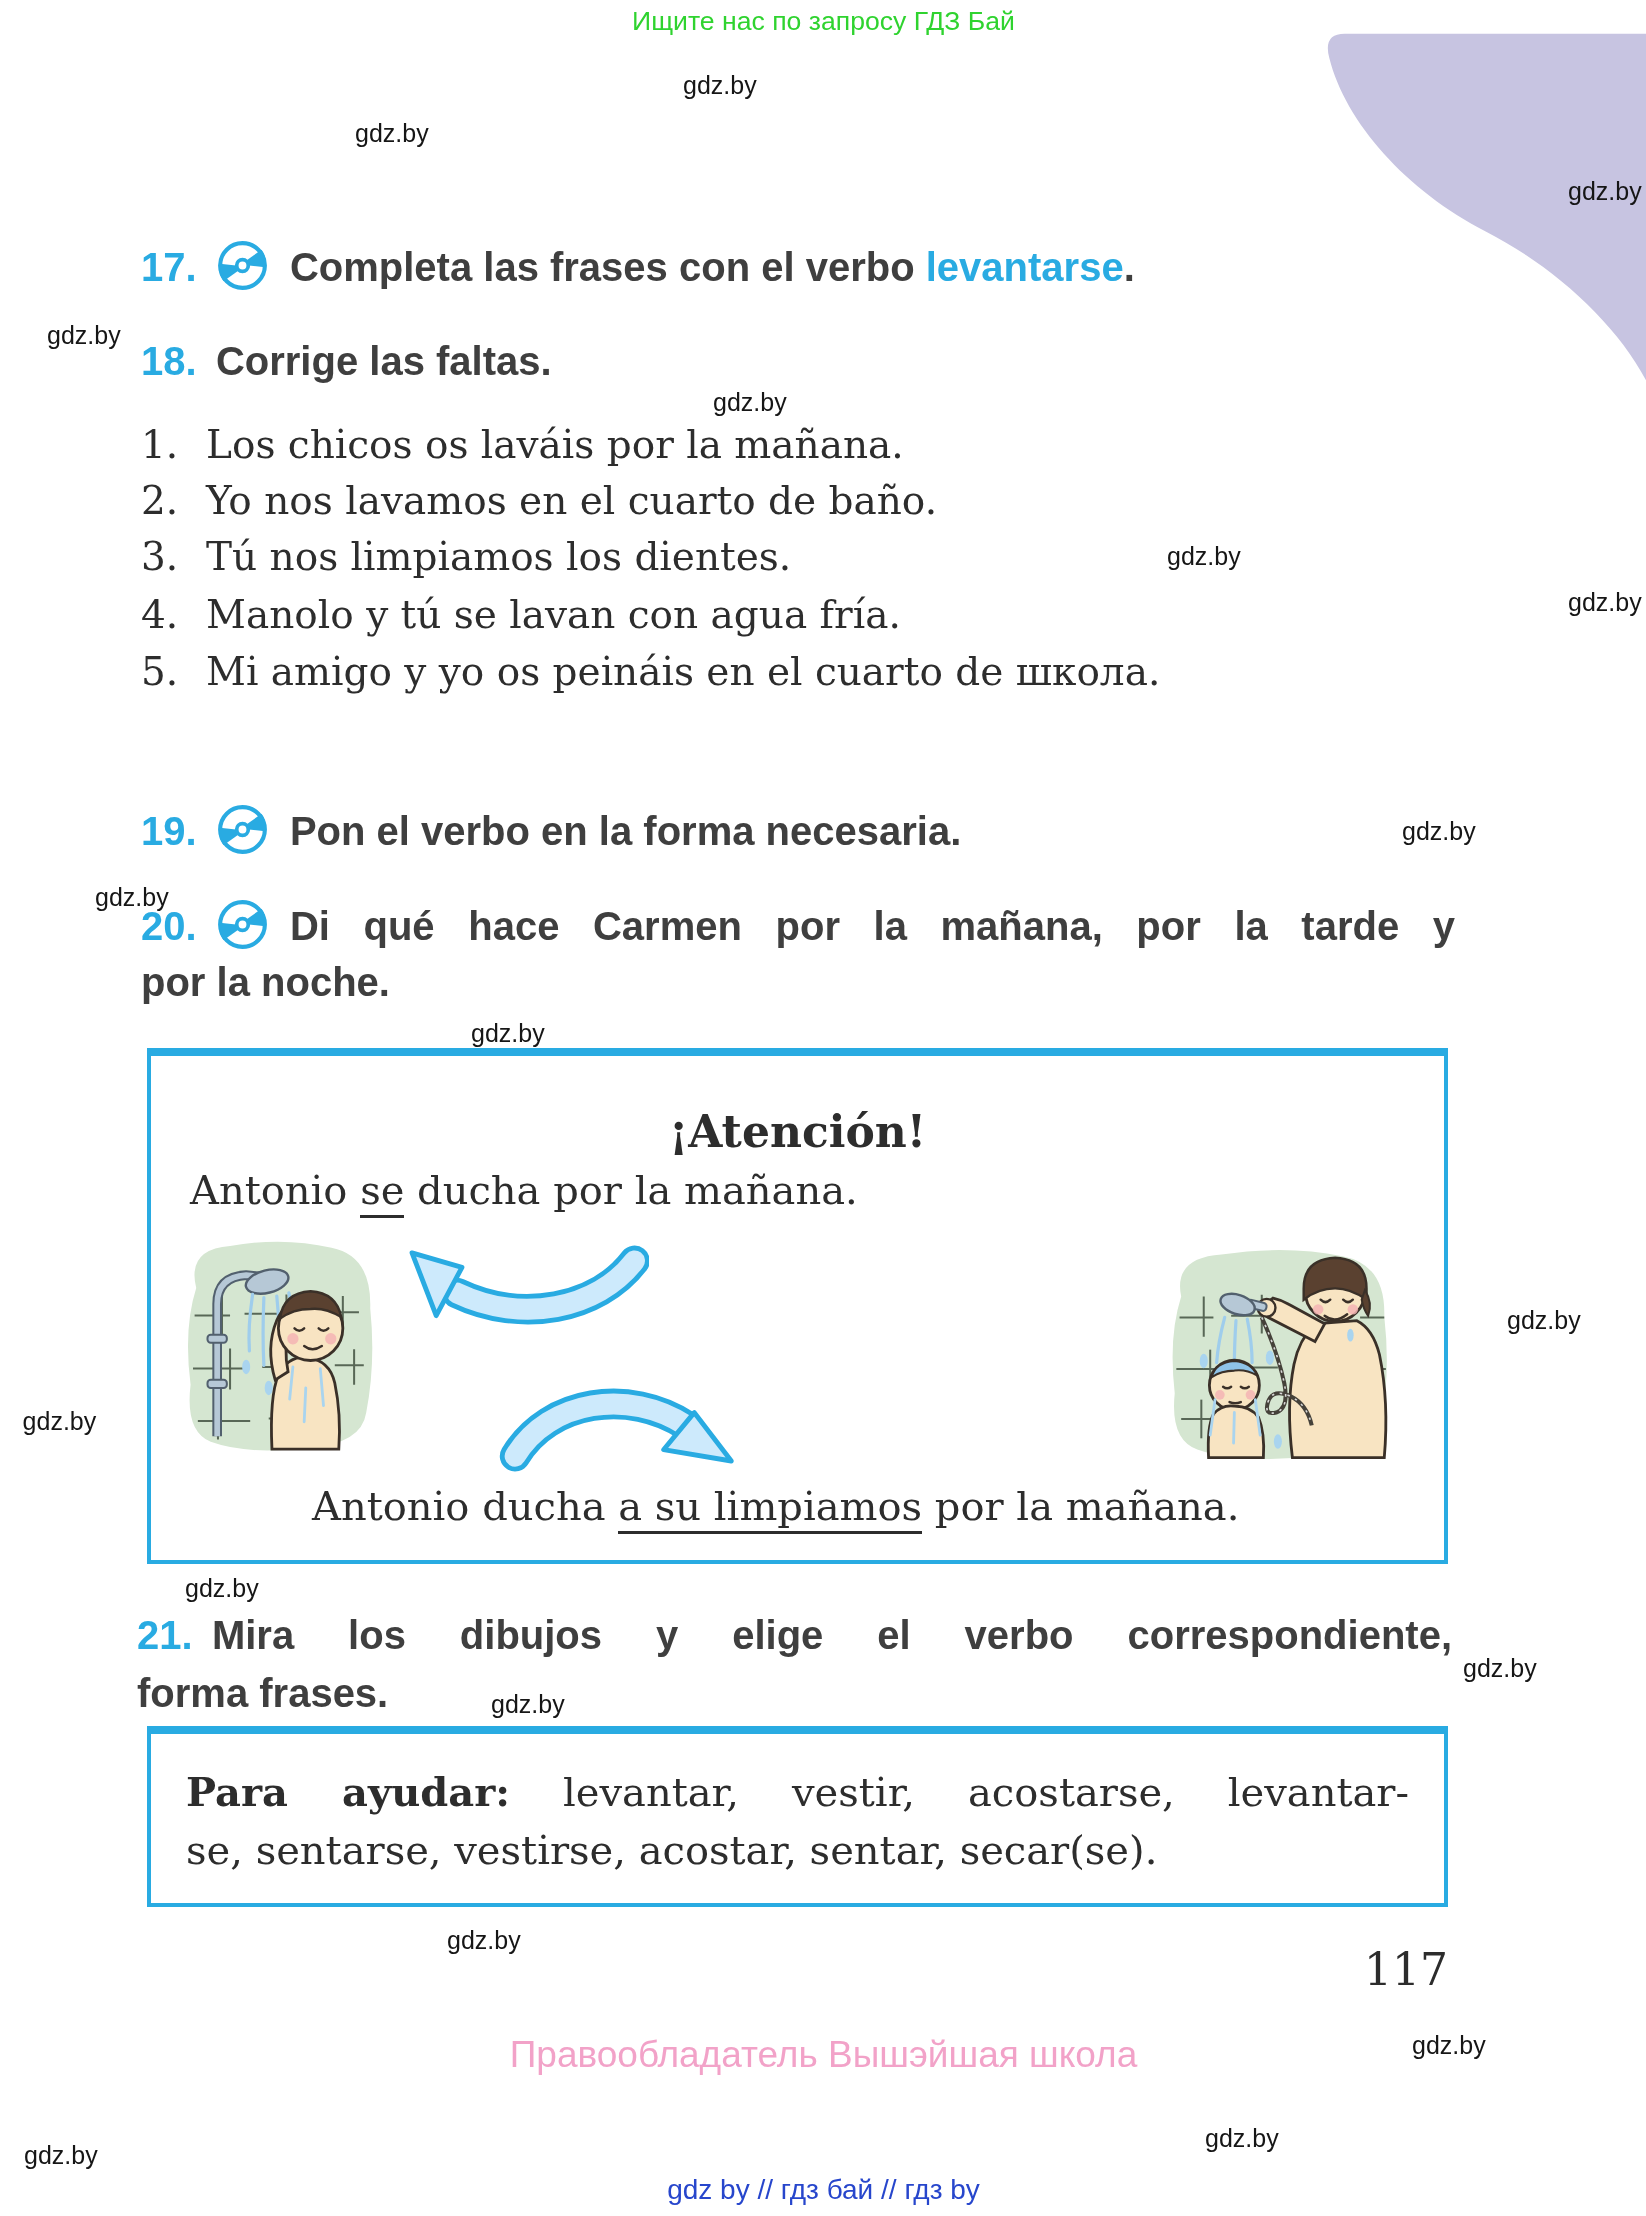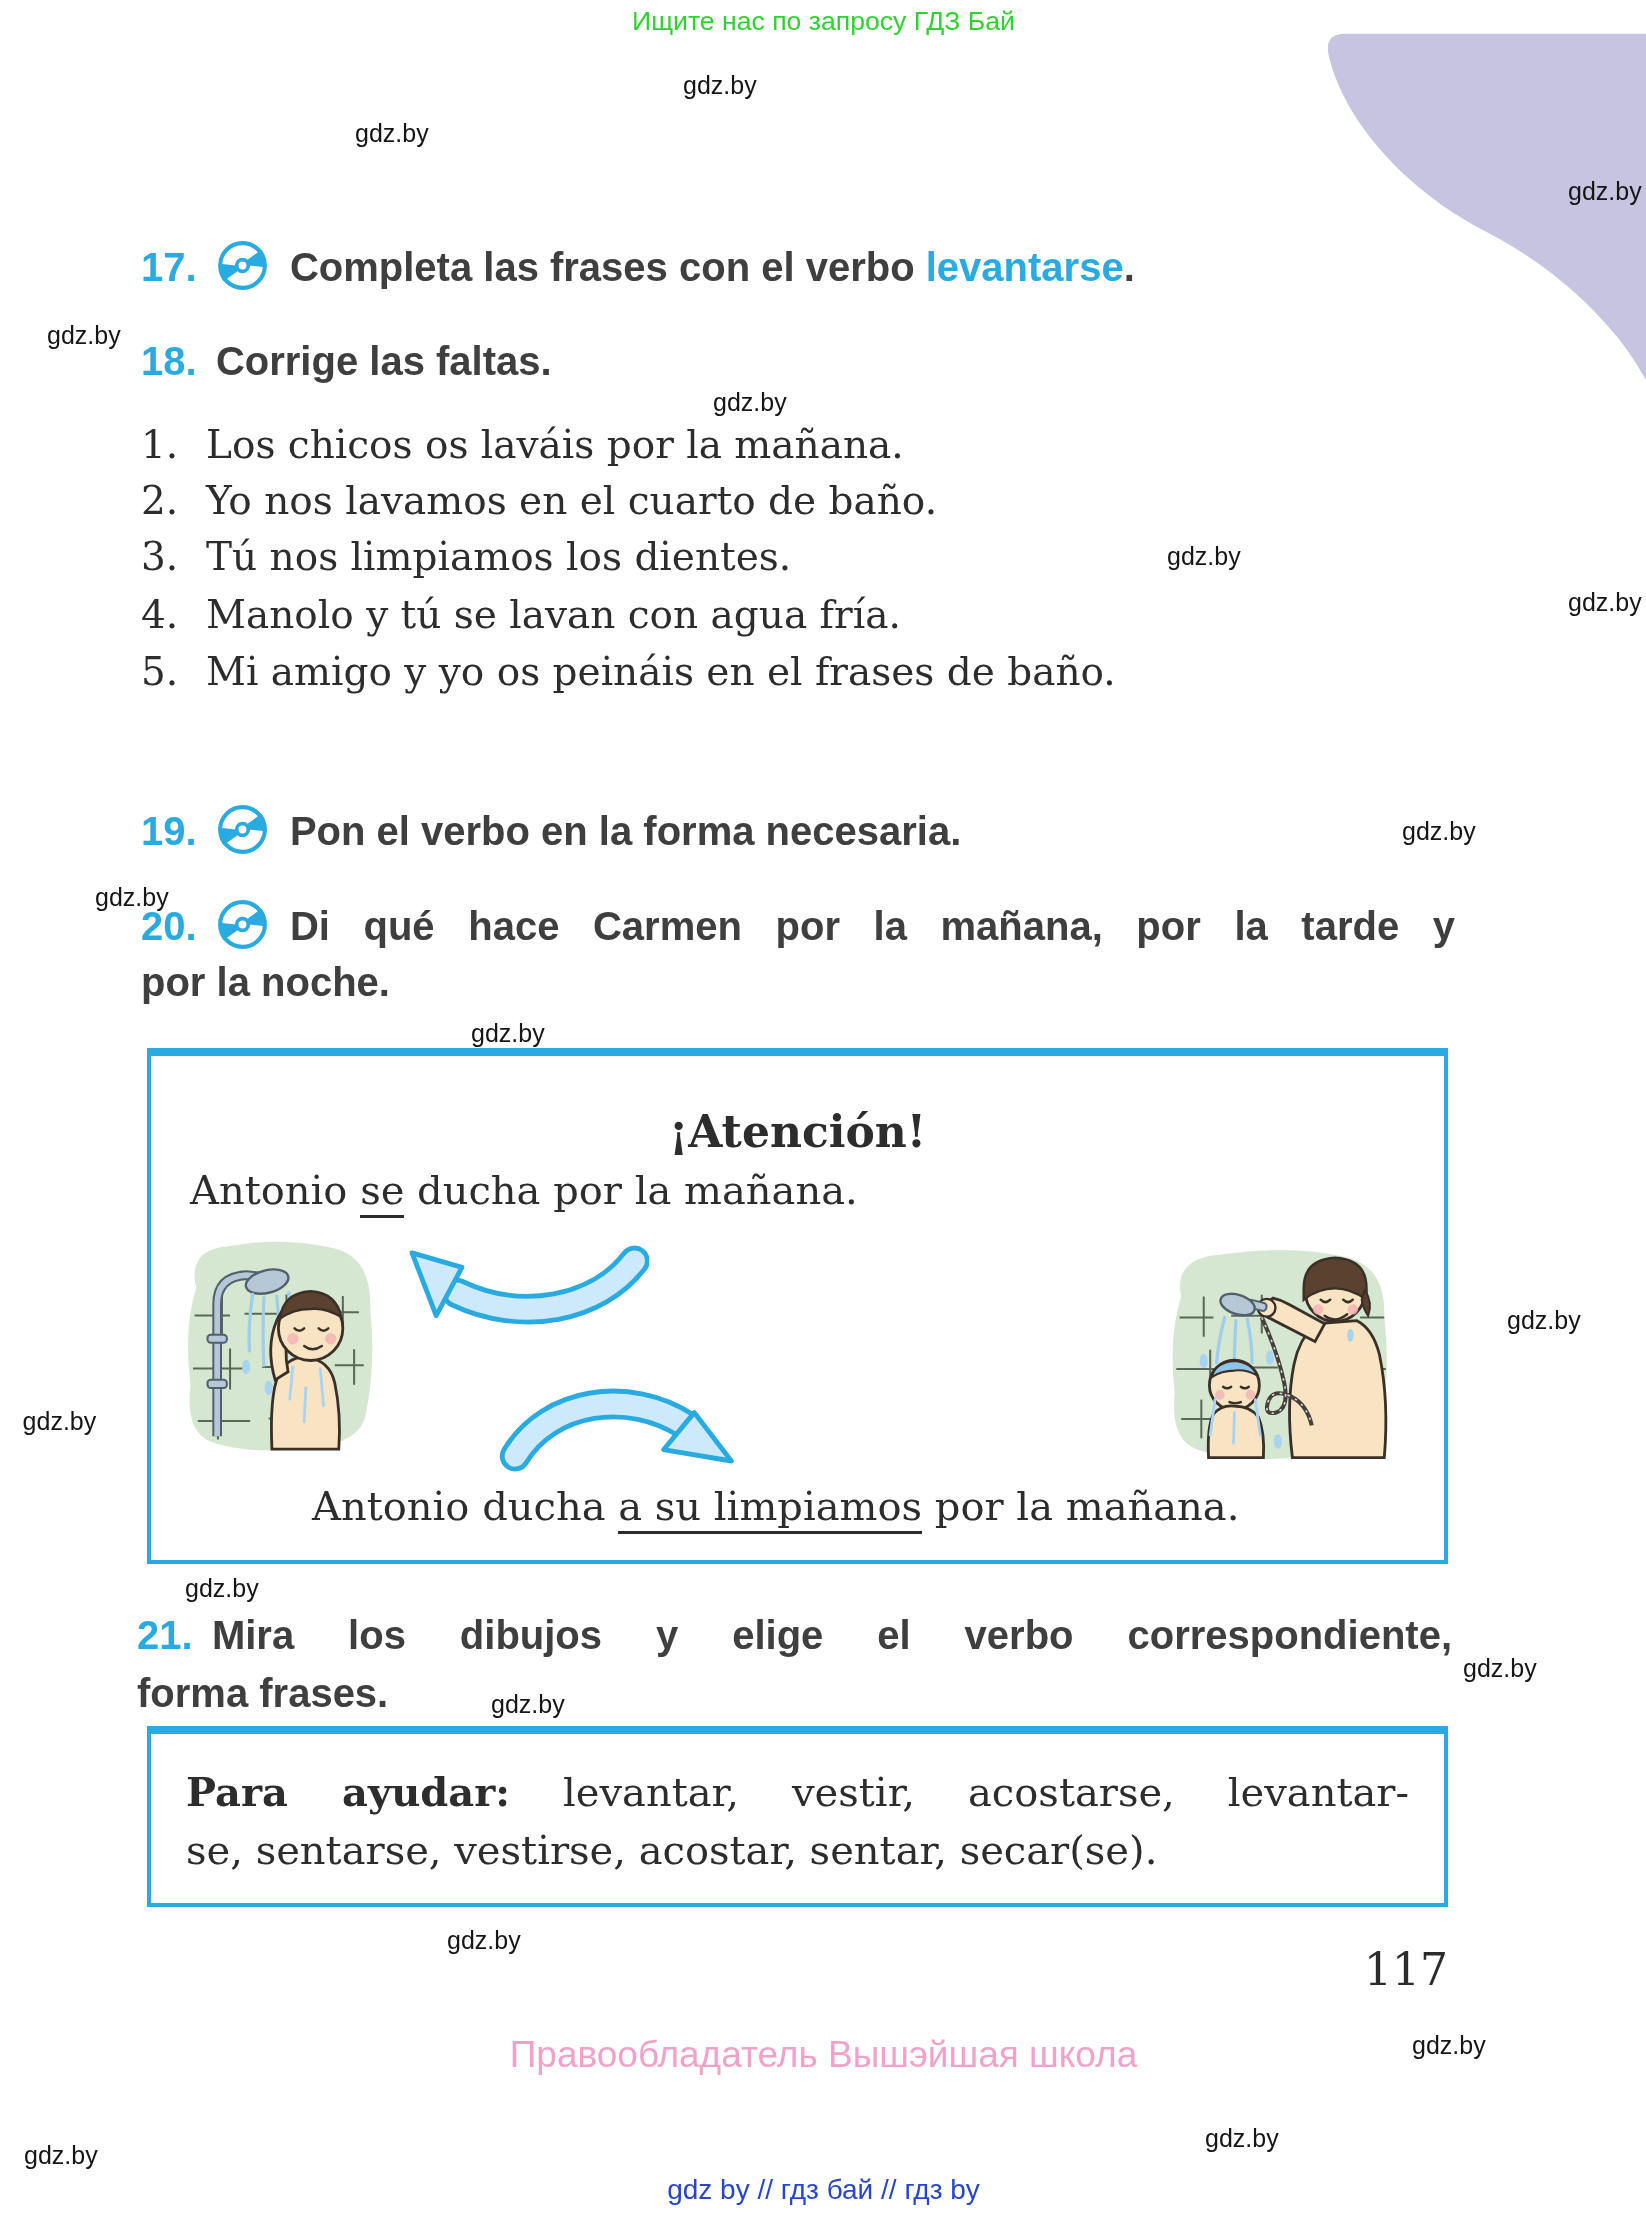--- a/index.html
+++ b/index.html
@@ -98,21 +98,21 @@
   <div class="item serif" style="top:478px">
     <span class="n">2.</span><span>Yo nos lavamos en el cuarto de baño.</span>
   </div>
   <div class="item serif" style="top:534px">
     <span class="n">3.</span><span>Tú nos limpiamos los dientes.</span>
   </div>
   <div class="item serif" style="top:592px">
     <span class="n">4.</span><span>Manolo y tú se lavan con agua fría.</span>
   </div>
   <div class="item serif" style="top:649px">
-    <span class="n">5.</span><span>Mi amigo y yo os peináis en el frases de baño.</span>
+    <span class="n">5.</span><span>Mi amigo y yo os peináis en el cuarto de школа.</span>
   </div>
 
   <div class="ex-row" style="left:141px;top:806px">
     <span class="ex-num">19.</span>
     <svg class="cd" viewBox="0 0 64 64">
       <circle cx="32" cy="32" r="27" fill="#ffffff" stroke="#29abe2" stroke-width="5"></circle>
       <path d="M38 25 L55 13 A27.5 27.5 0 0 1 59.5 34 L40 32 Z" fill="#29abe2"></path>
       <path d="M26 39 L9 51 A27.5 27.5 0 0 1 4.5 30 L24 32 Z" fill="#29abe2"></path>
       <circle cx="32" cy="32" r="7" fill="#ffffff" stroke="#29abe2" stroke-width="4.5"></circle>
     </svg>

